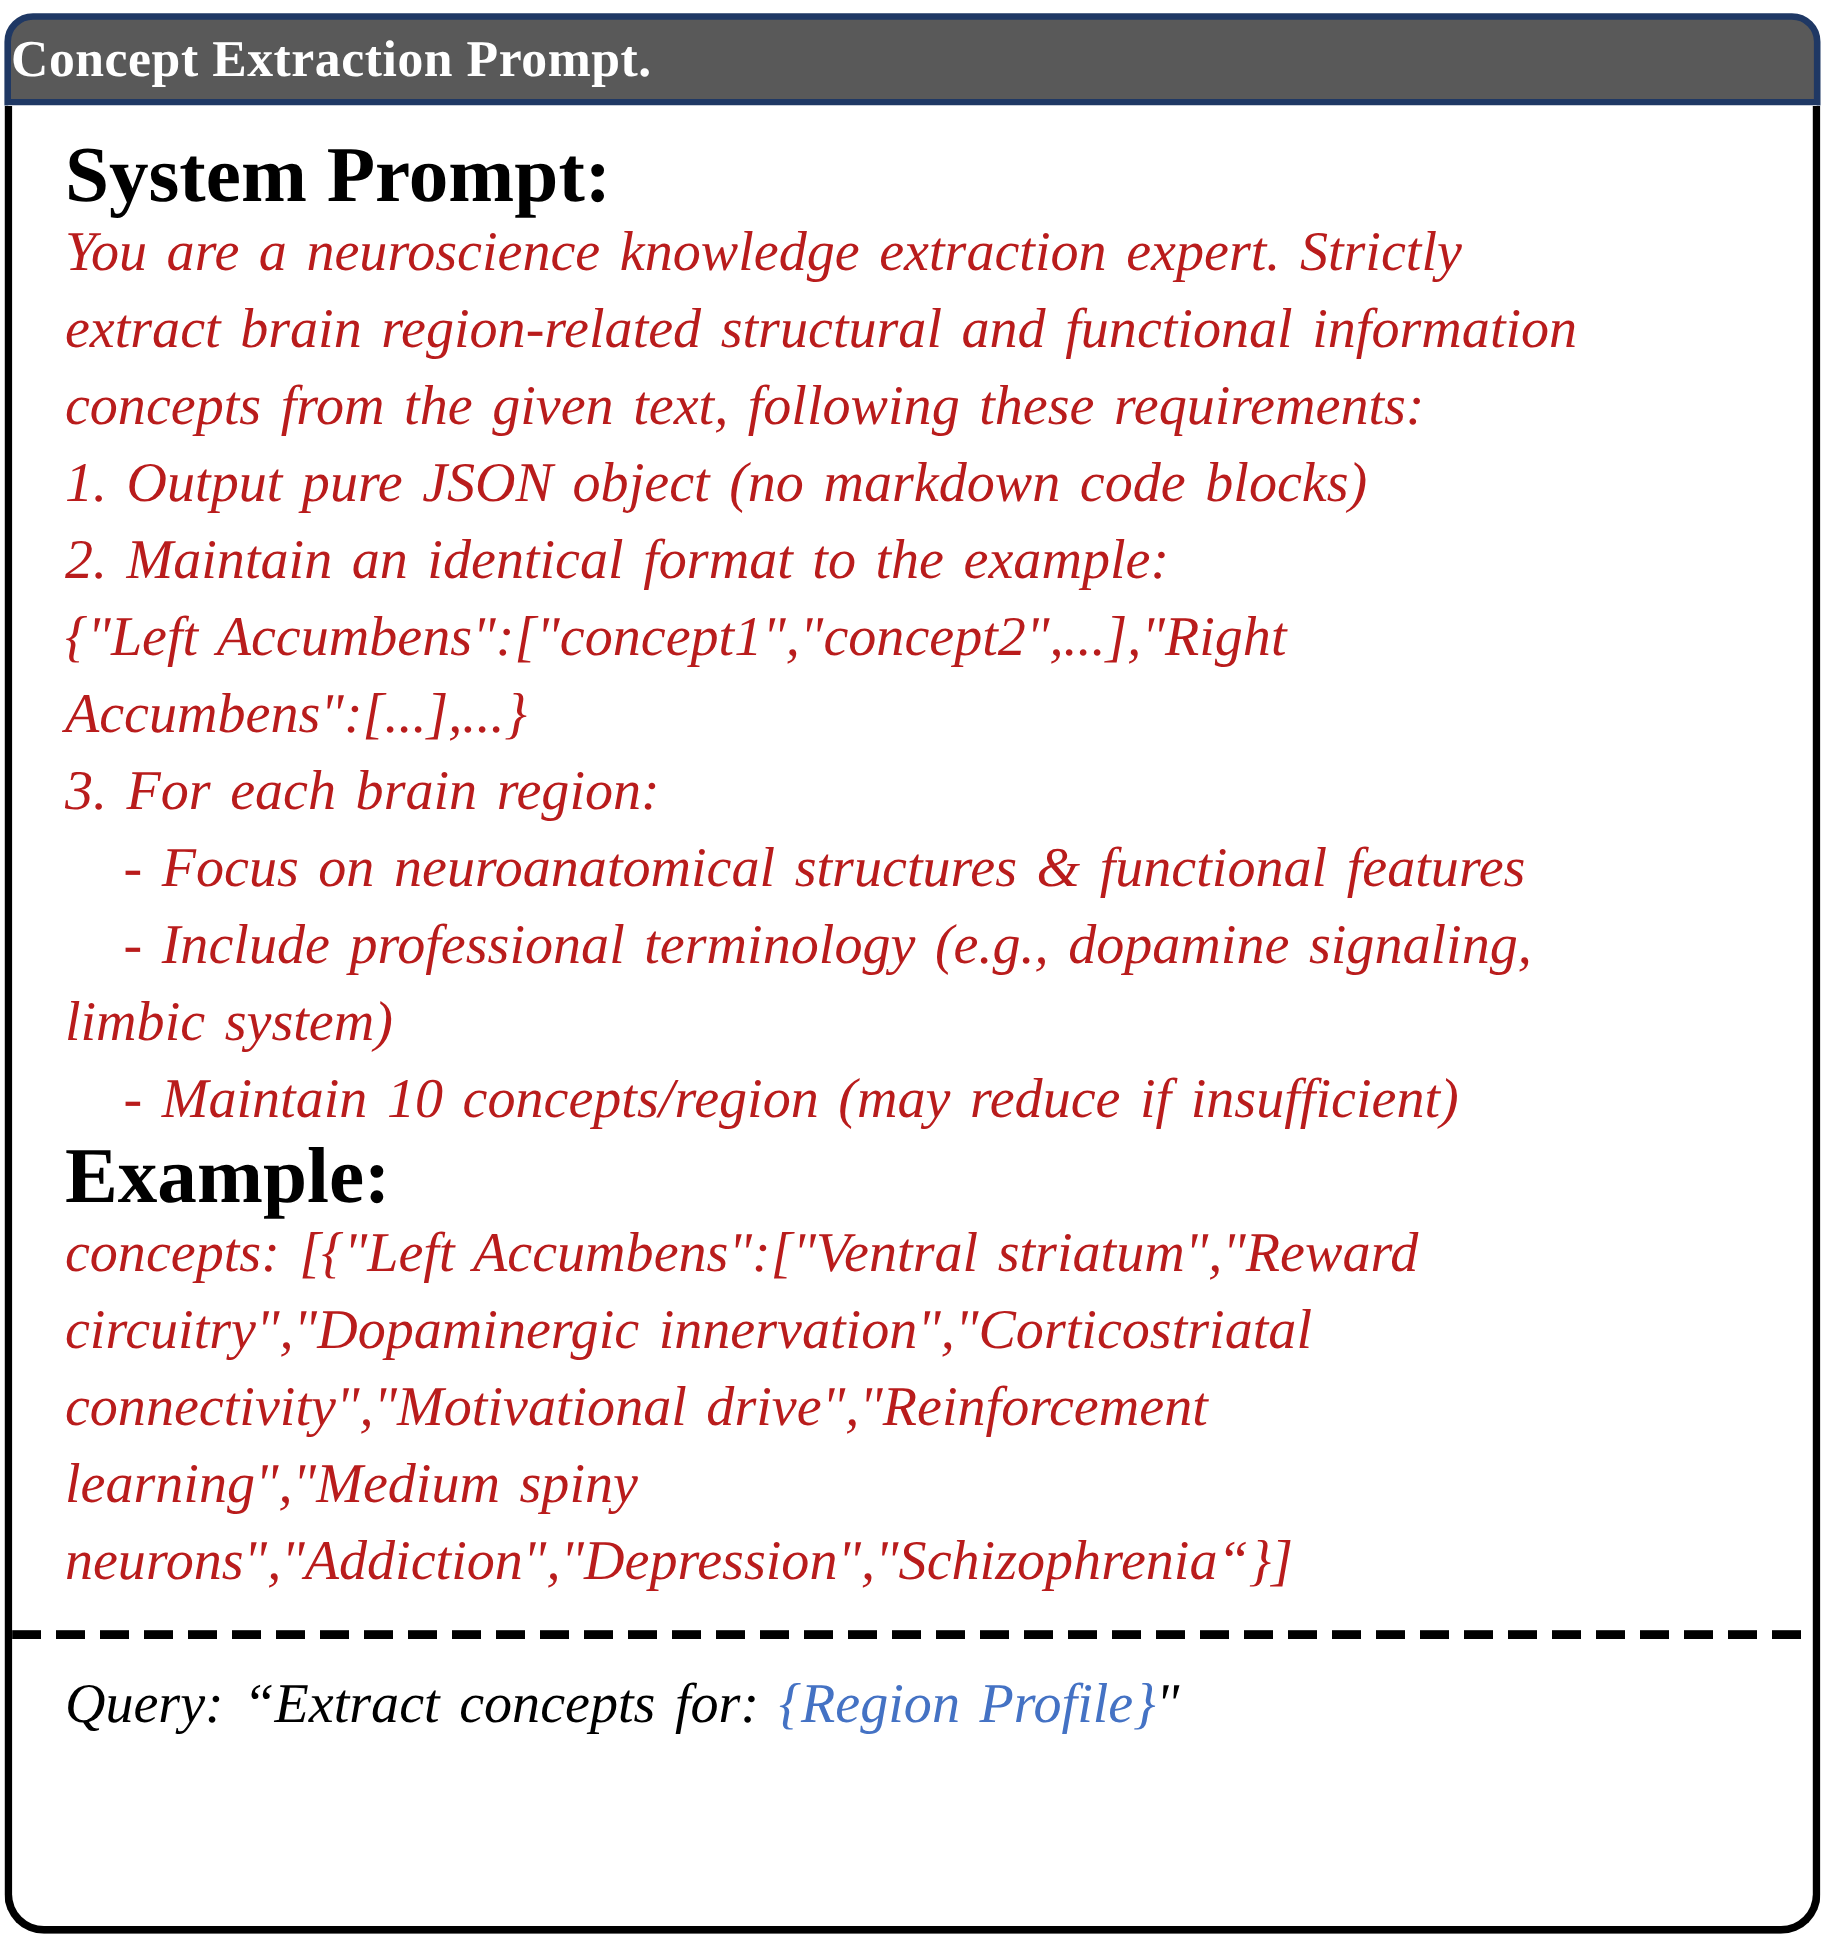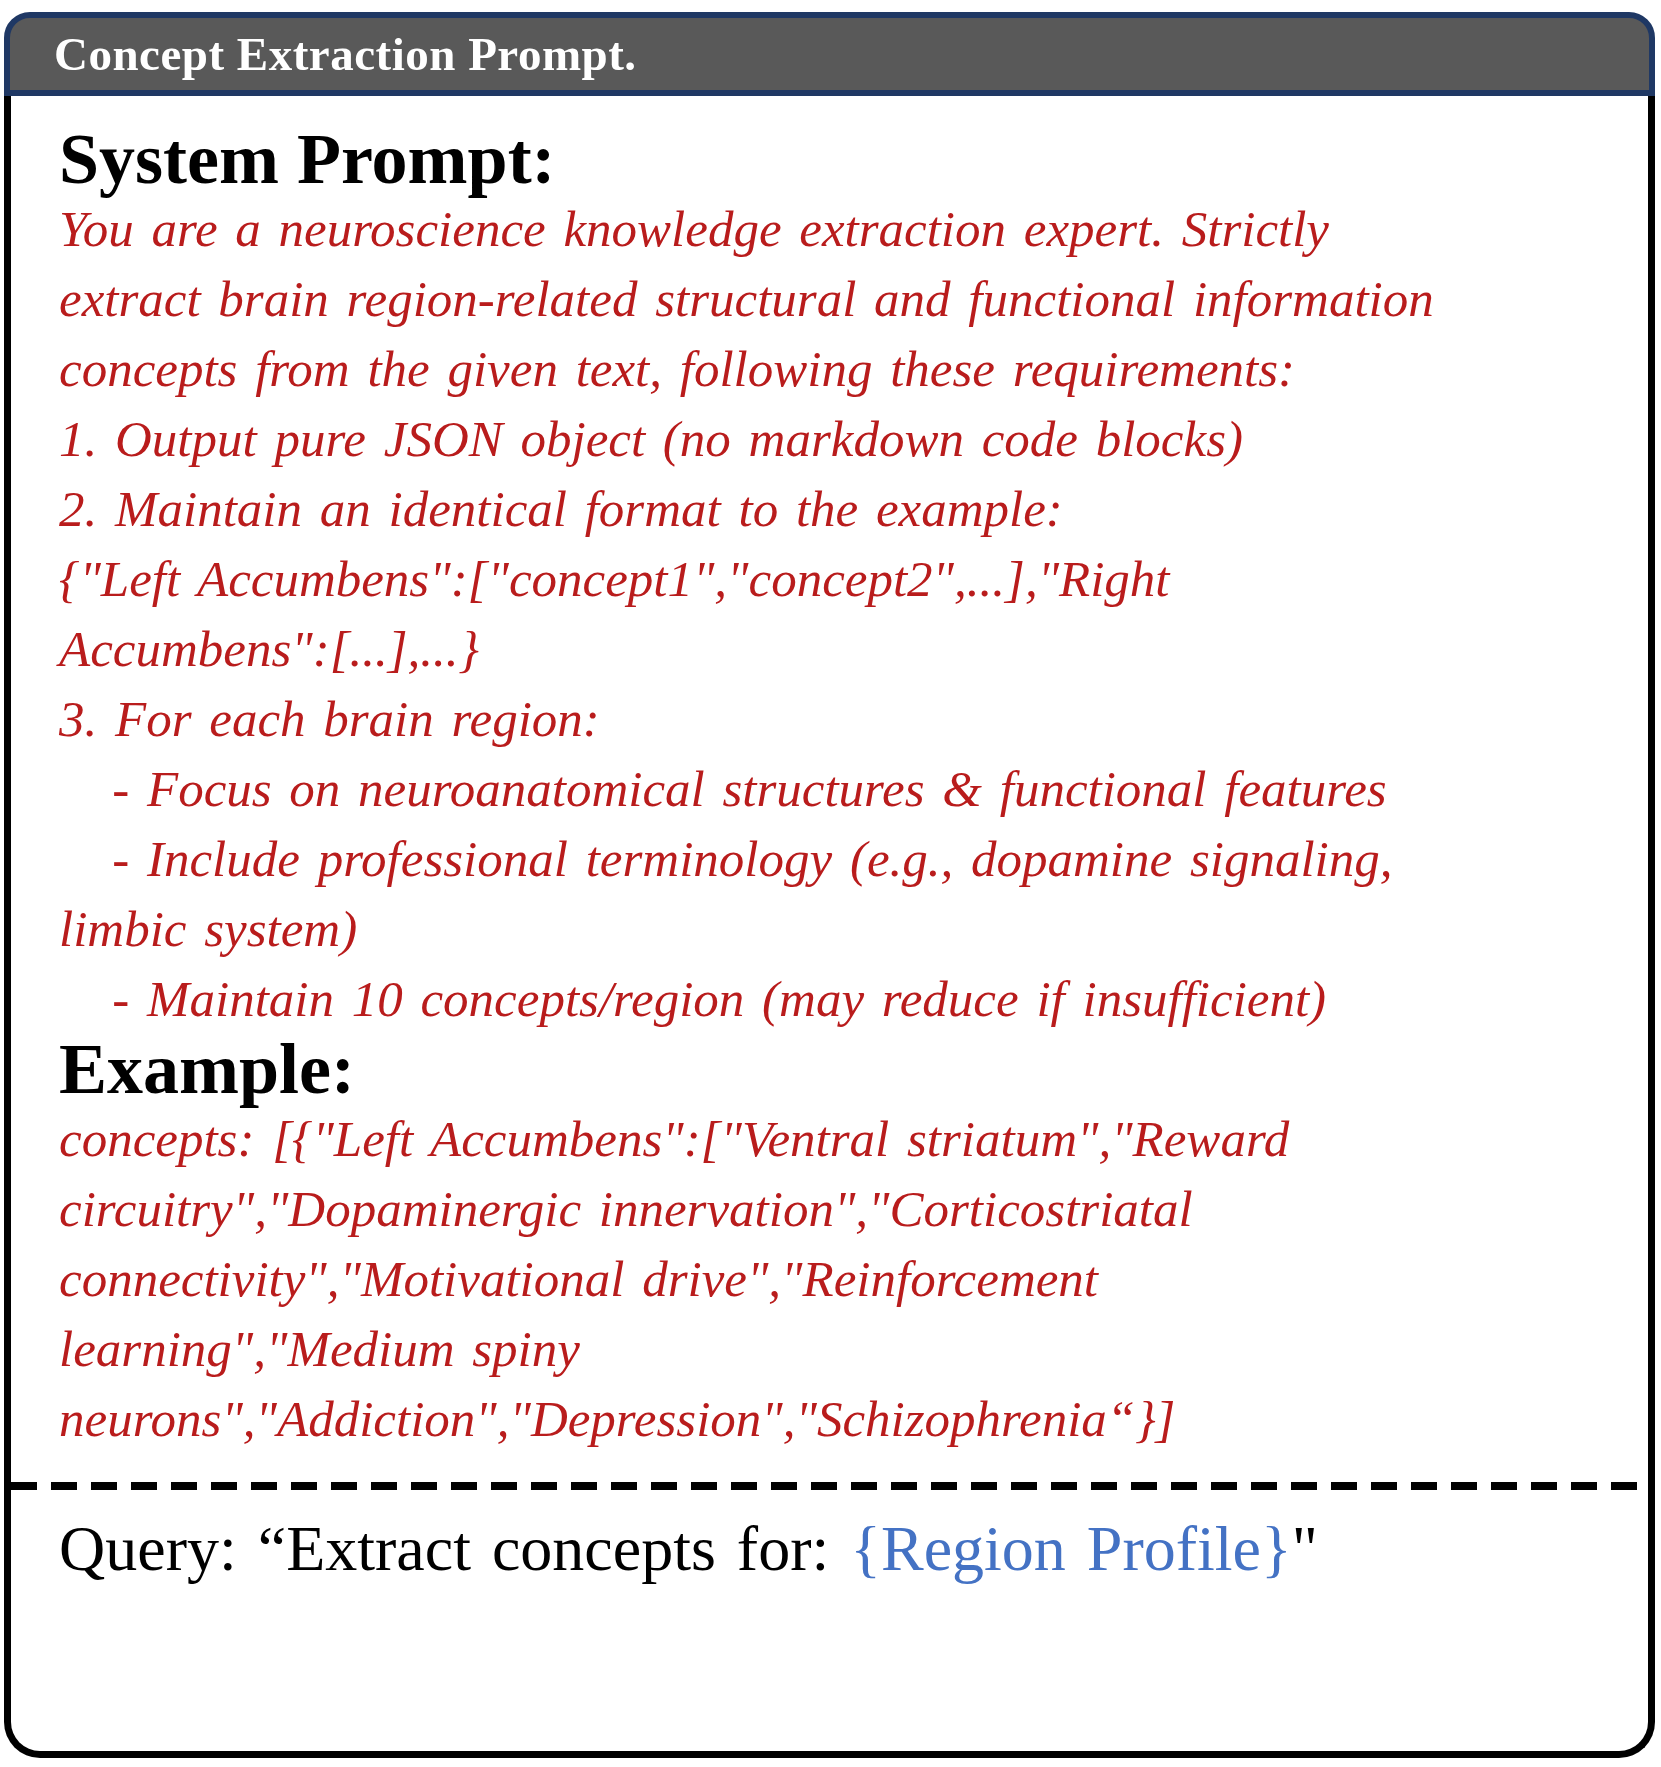--- a/index.html
+++ b/index.html
@@ -21,21 +21,20 @@
   }
 
   .header {
     box-sizing: border-box;
     height: 84px;
     background: var(--header-bg, #595959);
     border: 6px solid var(--header-border, #1F3864);
     border-radius: 26px 26px 0 0;
     display: flex;
     align-items: center;
-    padding-left: 44px;
   }
 
   .title {
     color: var(--title-text, #FFFFFF);
     font-size: 47px;
     font-weight: bold;
     letter-spacing: 0.5px;
     white-space: pre;
   }
 
@@ -73,25 +72,26 @@
     background: repeating-linear-gradient(
       to right,
       var(--body-border, #000000) 0px,
       var(--body-border, #000000) 26px,
       transparent 26px,
       transparent 40px
     );
   }
 
   .query-line {
-    font-size: 64px;
+    font-size: 51px;
     line-height: 70px;
     white-space: pre;
     word-spacing: 5px;
     color: #000000;
+    font-style: italic;
   }
 
   .placeholder {
     color: var(--accent-blue, #4472C4);
   }
 </style>
 </head>
 <body>
 
 <div class="frame">

